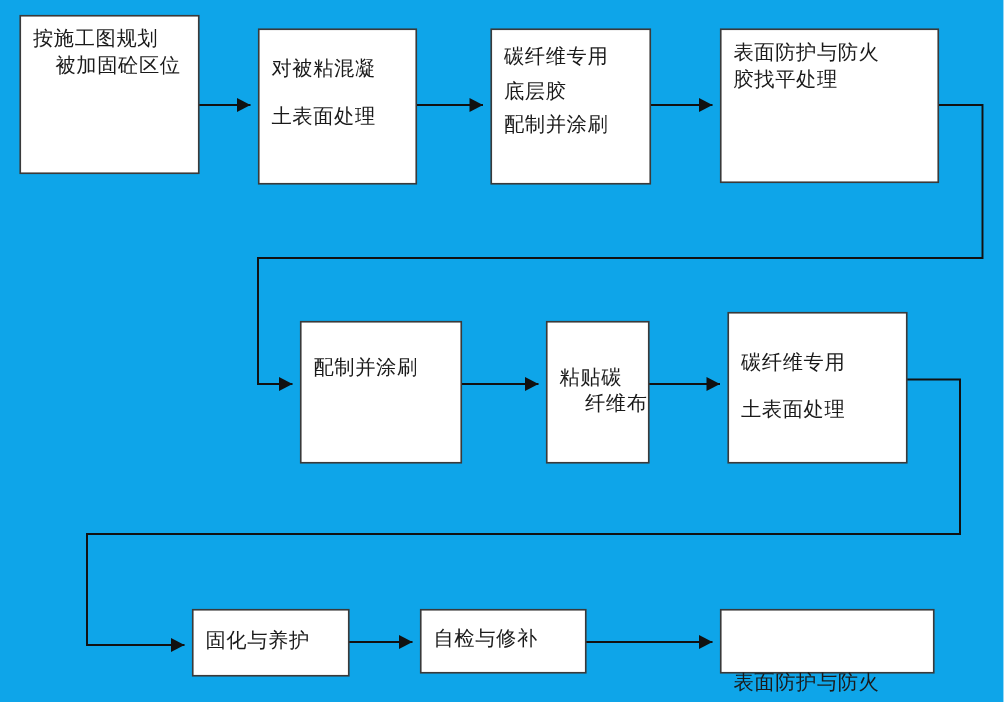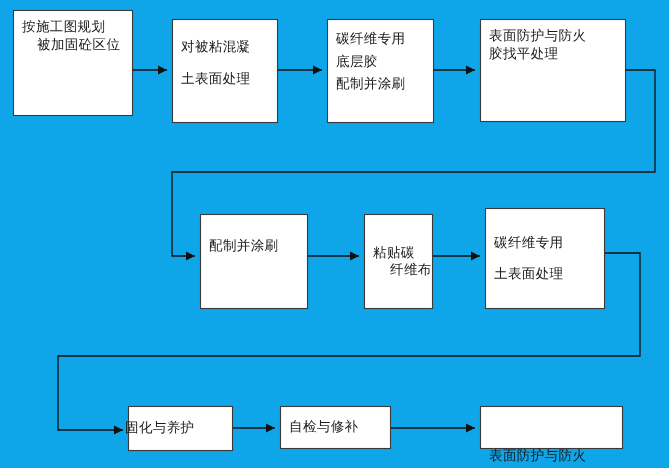--- a/index.html
+++ b/index.html
@@ -97,17 +97,17 @@
       </g>
   </svg>
   <div id="label-layer">
       <div class="node-text" style="left: 13px; width: 119px; color: rgb(26, 26, 26); top: 18px;"><span class="tl" style="height: 17.5px; line-height: 17.5px; padding-left: 9px;">按施工图规划</span><span class="tl" style="height: 17.5px; line-height: 17.5px; padding-left: 24px;">被加固砼区位</span></div>
       <div class="node-text" style="left: 172px; width: 105px; color: rgb(26, 26, 26); top: 31px;"><span class="tl" style="height: 31.5px; line-height: 31.5px; padding-left: 9px;">对被粘混凝</span><span class="tl" style="height: 31.5px; line-height: 31.5px; padding-left: 9px;">土表面处理</span></div>
       <div class="node-text" style="left: 327px; width: 106px; color: rgb(26, 26, 26); top: 27px;"><span class="tl" style="height: 22.5px; line-height: 22.5px; padding-left: 9px;">碳纤维专用</span><span class="tl" style="height: 22.5px; line-height: 22.5px; padding-left: 9px;">底层胶</span><span class="tl" style="height: 22.5px; line-height: 22.5px; padding-left: 9px;">配制并涂刷</span></div>
       <div class="node-text" style="left: 480px; width: 145px; color: rgb(26, 26, 26); top: 27px;"><span class="tl" style="height: 17.5px; line-height: 17.5px; padding-left: 9px;">表面防护与防火</span><span class="tl" style="height: 17.5px; line-height: 17.5px; padding-left: 9px;">胶找平处理</span></div>
       <div class="node-text" style="left: 200px; width: 107px; color: rgb(26, 26, 26); top: 229.5px;"><span class="tl" style="height: 31.5px; line-height: 31.5px; padding-left: 9px;">配制并涂刷</span></div>
       <div class="node-text" style="left: 364px; width: 68px; color: rgb(26, 26, 26); top: 243.5px;"><span class="tl" style="height: 17.5px; line-height: 17.5px; padding-left: 9px;">粘贴碳</span><span class="tl" style="height: 17.5px; line-height: 17.5px; padding-left: 26px;">纤维布</span></div>
       <div class="node-text" style="left: 485px; width: 119px; color: rgb(26, 26, 26); top: 226.5px;"><span class="tl" style="height: 31.5px; line-height: 31.5px; padding-left: 9px;">碳纤维专用</span><span class="tl" style="height: 31.5px; line-height: 31.5px; padding-left: 9px;">土表面处理</span></div>
-      <div class="node-text" style="left: 116px; width: 104px; color: rgb(26, 26, 26); top: 421.25px;"><span class="tl" style="height: 13.5px; line-height: 13.5px; padding-left: 9px;">固化与养护</span></div>
+      <div class="node-text" style="left: 128px; width: 104px; color: rgb(26, 26, 26); top: 421.25px;"><span class="tl" style="height: 13.5px; line-height: 13.5px; padding-left: 9px;">固化与养护</span></div>
       <div class="node-text" style="left: 280px; width: 110px; color: rgb(26, 26, 26); top: 420.25px;"><span class="tl" style="height: 13.5px; line-height: 13.5px; padding-left: 9px;">自检与修补</span></div>
       <div class="node-text" style="left: 480px; width: 142px; color: rgb(26, 26, 26); top: 420.25px; margin-top: 29px;"><span class="tl" style="height: 13.5px; line-height: 13.5px; padding-left: 9px;">表面防护与防火</span></div>
     </div>
 </div>
 
 </body></html>

